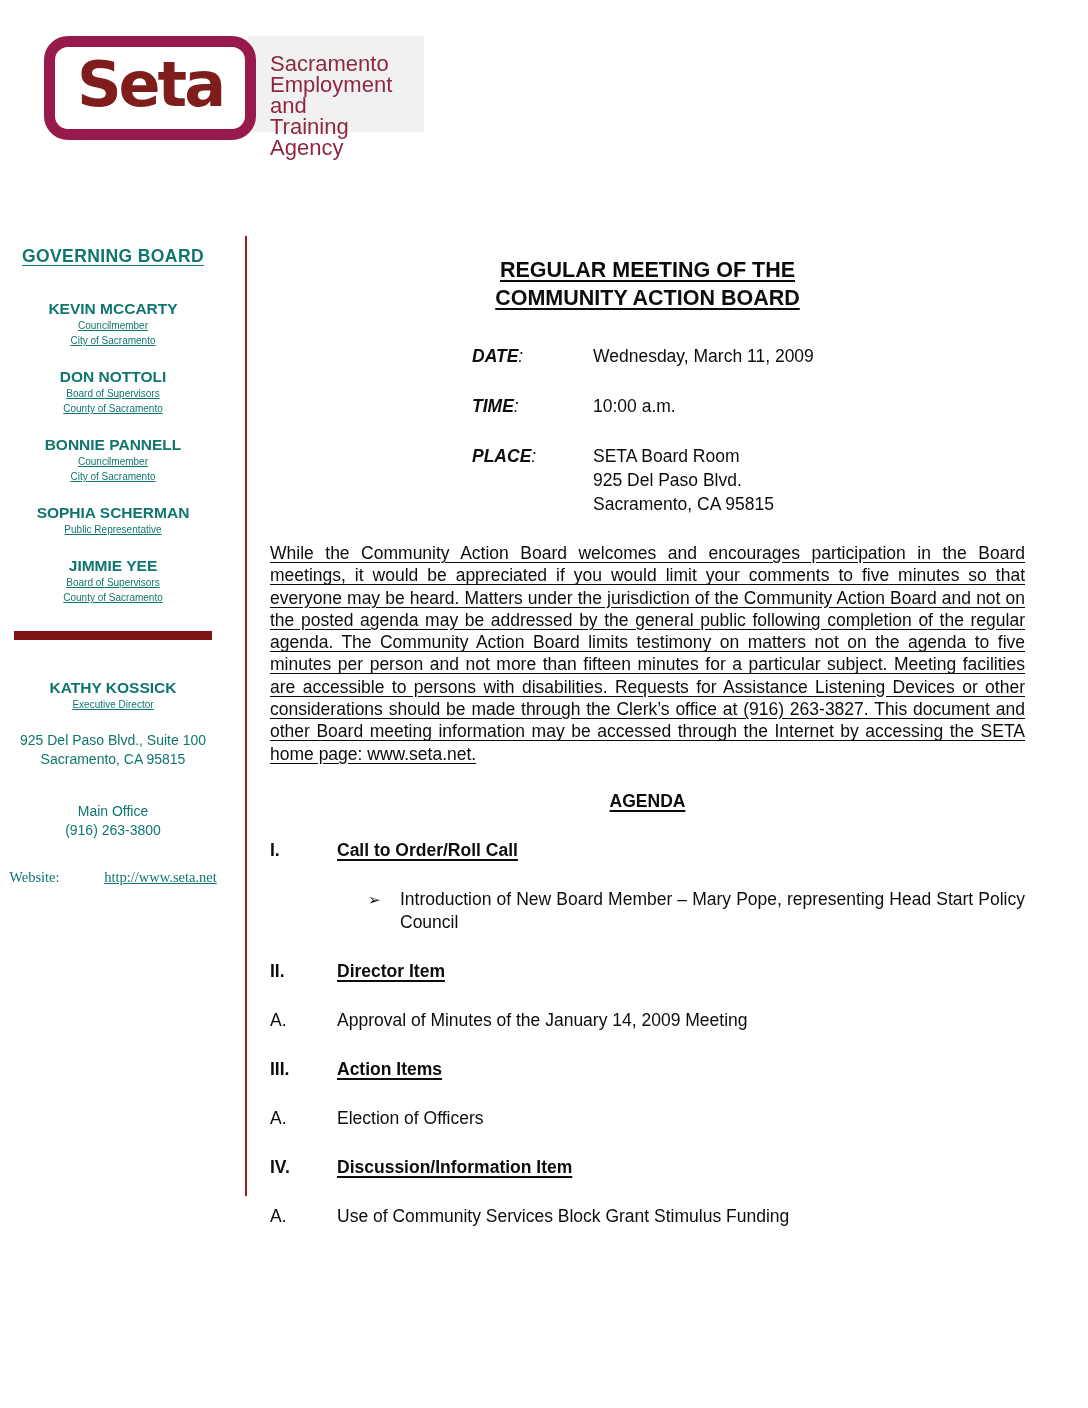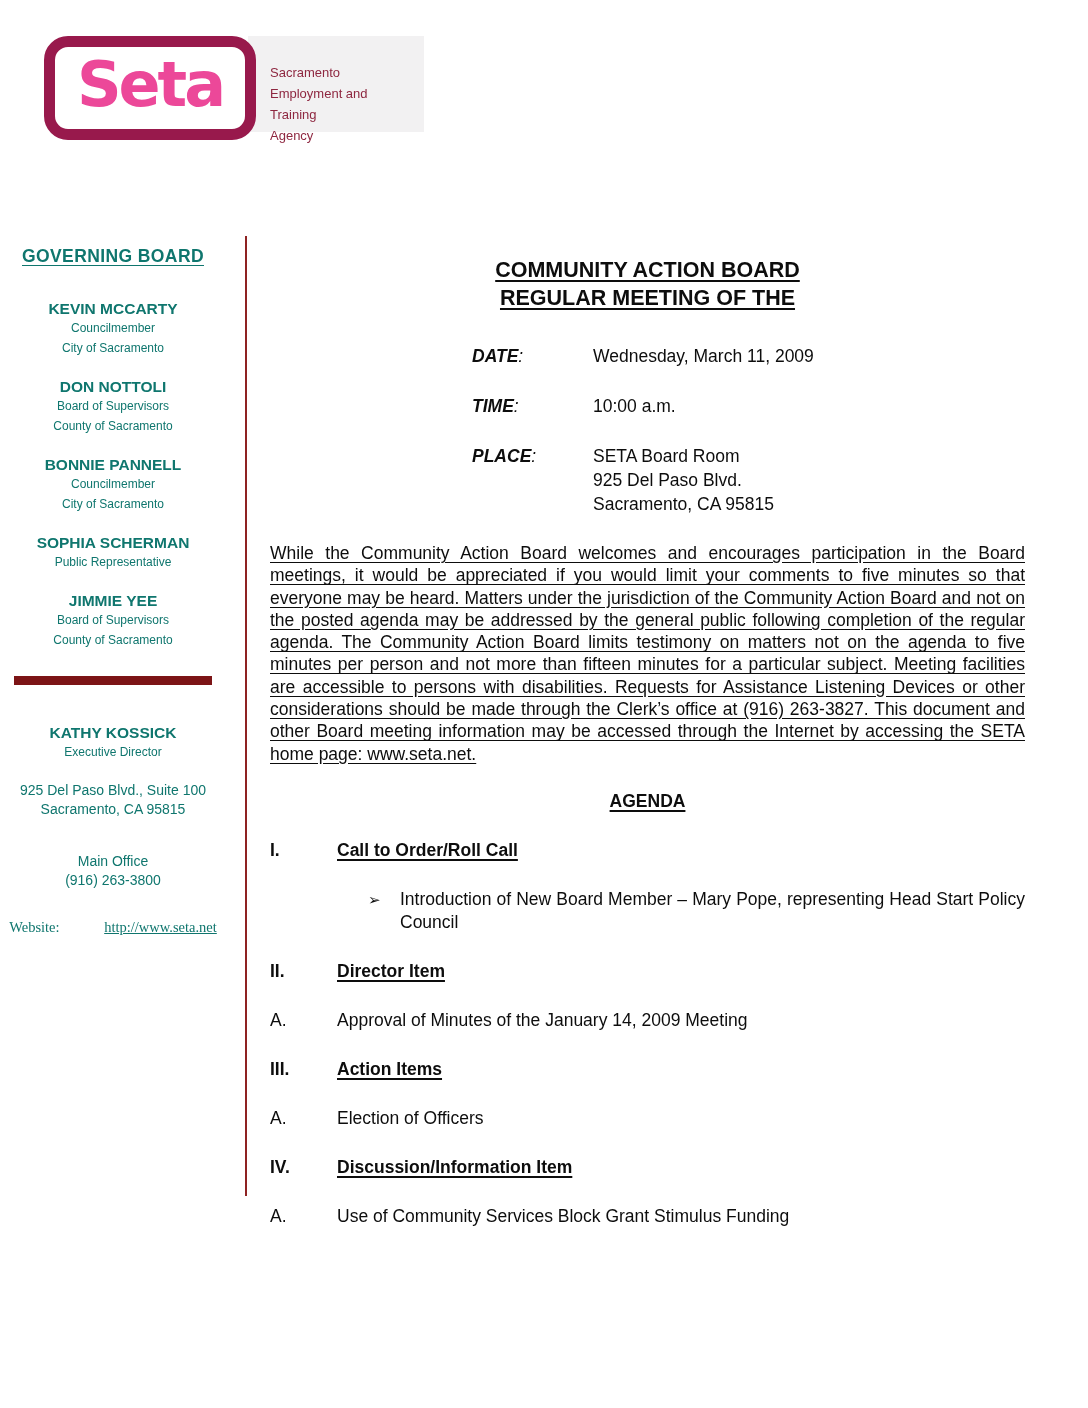--- a/index.html
+++ b/index.html
@@ -2,34 +2,34 @@
 <html><head>
 <meta charset="utf-8">
 <style>
   * { margin:0; padding:0; box-sizing:border-box; }
   html,body { background:#ffffff; }
   body { width:1088px; height:1408px; position:relative; font-family:"Liberation Sans", sans-serif; color:#0d0d0d; }
   .page { position:absolute; inset:0; background:#ffffff; overflow:hidden; }
 
   
   .header { position:absolute; top:36px; left:44px; display:flex; align-items:stretch; }
-  .logo-caption { background:#f2f1f2; width:176px; height:96px; padding:26px 8px 0 22px;
-                  font-size:13px; line-height:21px; color:#8e2740; white-space:pre-line; margin-left:-8px; }
+  .logo-caption { background:#f2f1f2; width:176px; height:96px; padding:17px 8px 0 22px;
+                  font-size:22px; line-height:21px; color:#8e2740; white-space:pre-line; margin-left:-8px; }
   .logo-box { width:212px; height:104px; border:11px solid #98194c; border-radius:24px;
               background:#ffffff; display:flex; align-items:center; justify-content:center; z-index:1; position:relative; }
-  .logo-text { font-size:62px; font-weight:bold; color:#ec4899; letter-spacing:-3px; line-height:1; padding-bottom:6px;
+  .logo-text { font-size:62px; font-weight:bold; color:#7f1d1d; letter-spacing:-3px; line-height:1; padding-bottom:6px;
                font-family:"DejaVu Sans", sans-serif; }
 
   
   .sidebar { position:absolute; left:6px; top:246px; width:214px; text-align:center; color:#0f766e; }
   .sb-heading { font-size:17.5px; font-weight:bold; text-decoration:underline; text-underline-offset:3px;
                 letter-spacing:0.4px; margin-bottom:32px; }
   .sb-member { margin-bottom:19px; }
   .sb-name { font-size:15.5px; font-weight:bold; line-height:19px; }
-  .sb-sub { font-size:12px; line-height:20px; white-space:pre-line; }
+  .sb-sub { font-size:10px; line-height:15px; white-space:pre-line;text-decoration:underline; }
   .sb-divider { height:9px; background:#7c1416; width:198px; margin:26px auto 38px; }
   .sb-address { font-size:14px; line-height:18.5px; white-space:pre-line; margin-bottom:14px; }
   .sb-contact { font-size:14px; line-height:18.5px; margin-bottom:17px; }
   .sb-website { margin-top:30px; font-family:"Liberation Serif", serif; font-size:14.5px; }
   .sb-link { text-decoration:underline; color:inherit; cursor:pointer;padding-left:41px; }
 
   
   .vrule { position:absolute; left:245px; top:236px; width:2px; height:960px; background:#8e2222; }
 
   
@@ -116,22 +116,22 @@
       </div>
     <div class="sb-website">
       <span>Website: </span><a class="sb-link">http://www.seta.net</a>
     </div>
   </div>
 
   <div class="vrule"></div>
 
   <div class="main">
     <div class="title">
+      <div><span class="u">REGULAR MEETING OF THE</span></div>
       <div><span class="u">COMMUNITY ACTION BOARD</span></div>
-      <div><span class="u">REGULAR MEETING OF THE</span></div>
     </div>
 
     <div id="meta">
         <div class="meta-row">
           <span class="meta-label"><b>DATE</b>:</span>
           <div class="meta-values">Wednesday, March 11, 2009</div>
         </div>
         <div class="meta-row">
           <span class="meta-label"><b>TIME</b>:</span>
           <div class="meta-values">10:00 a.m.</div>

